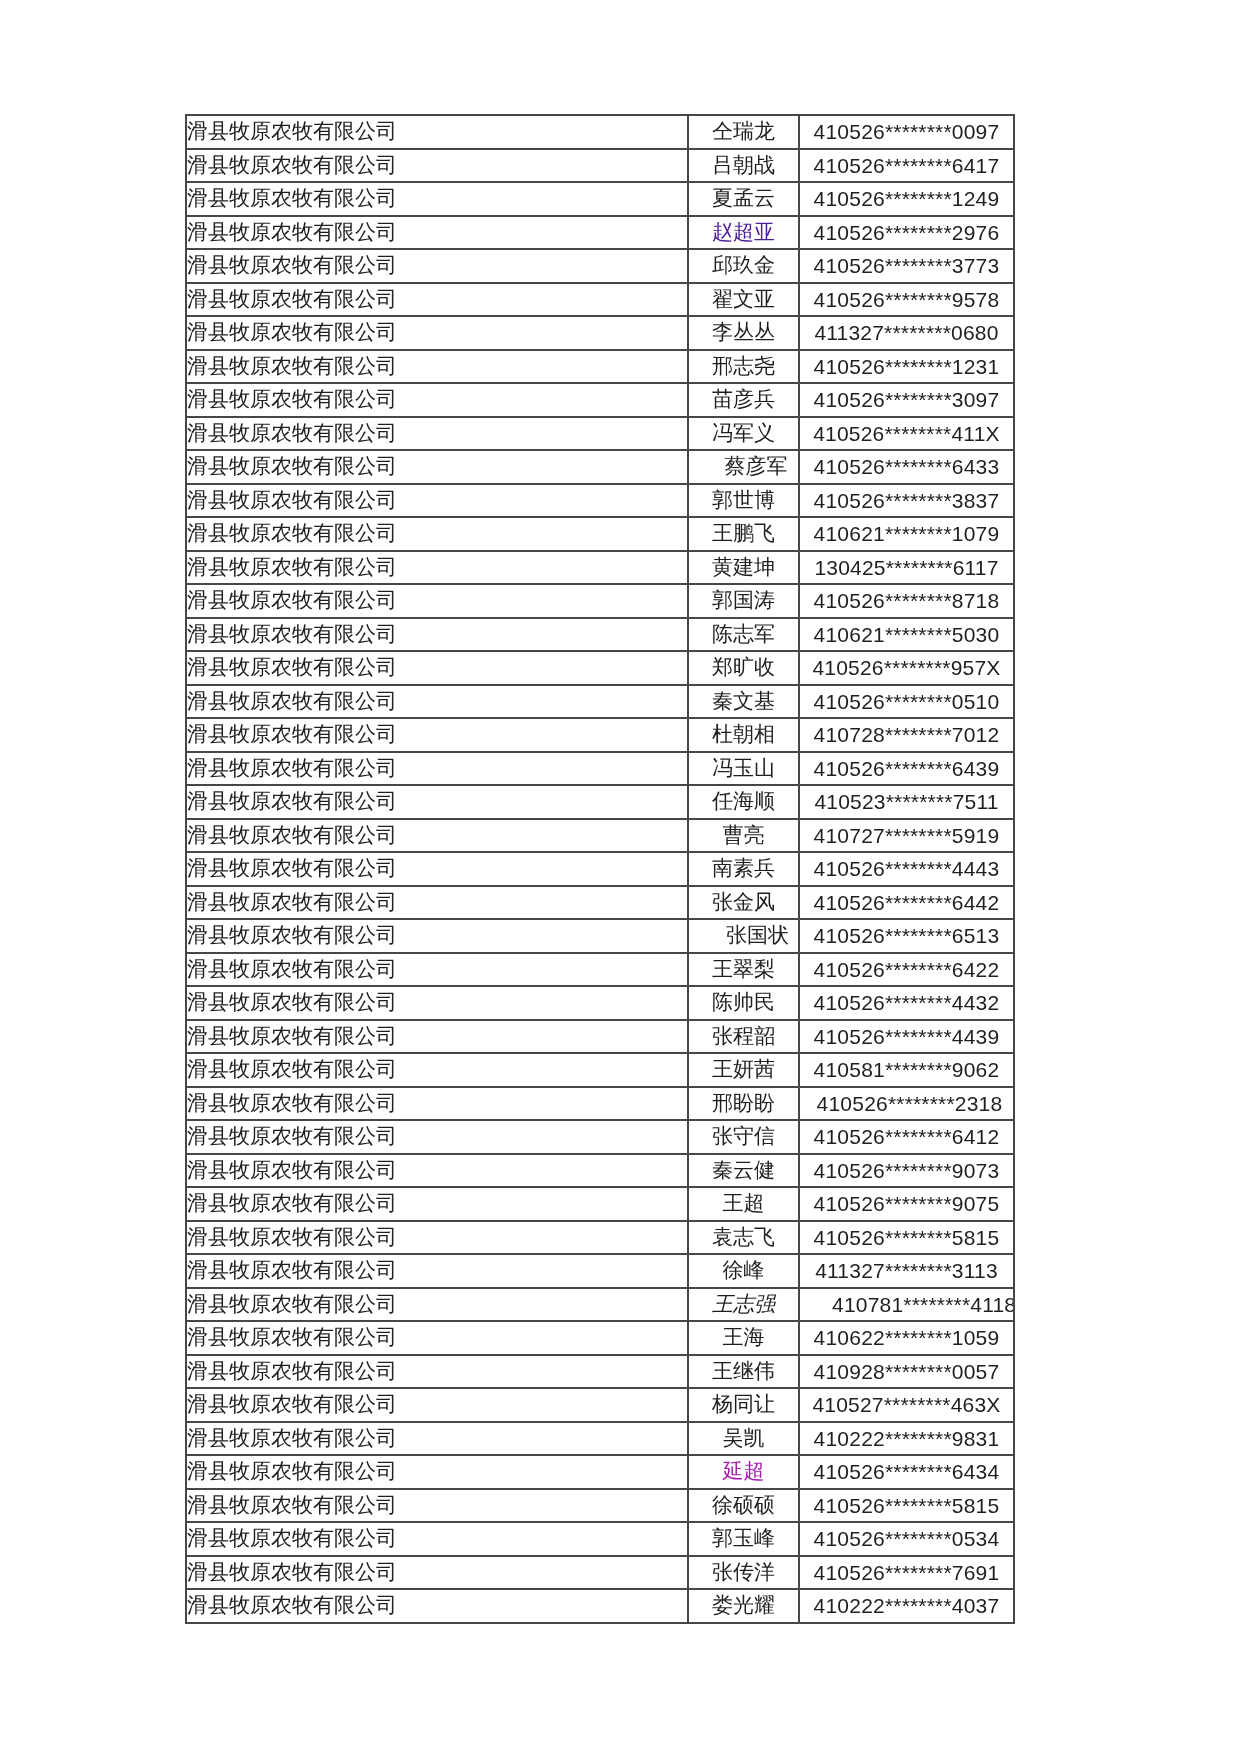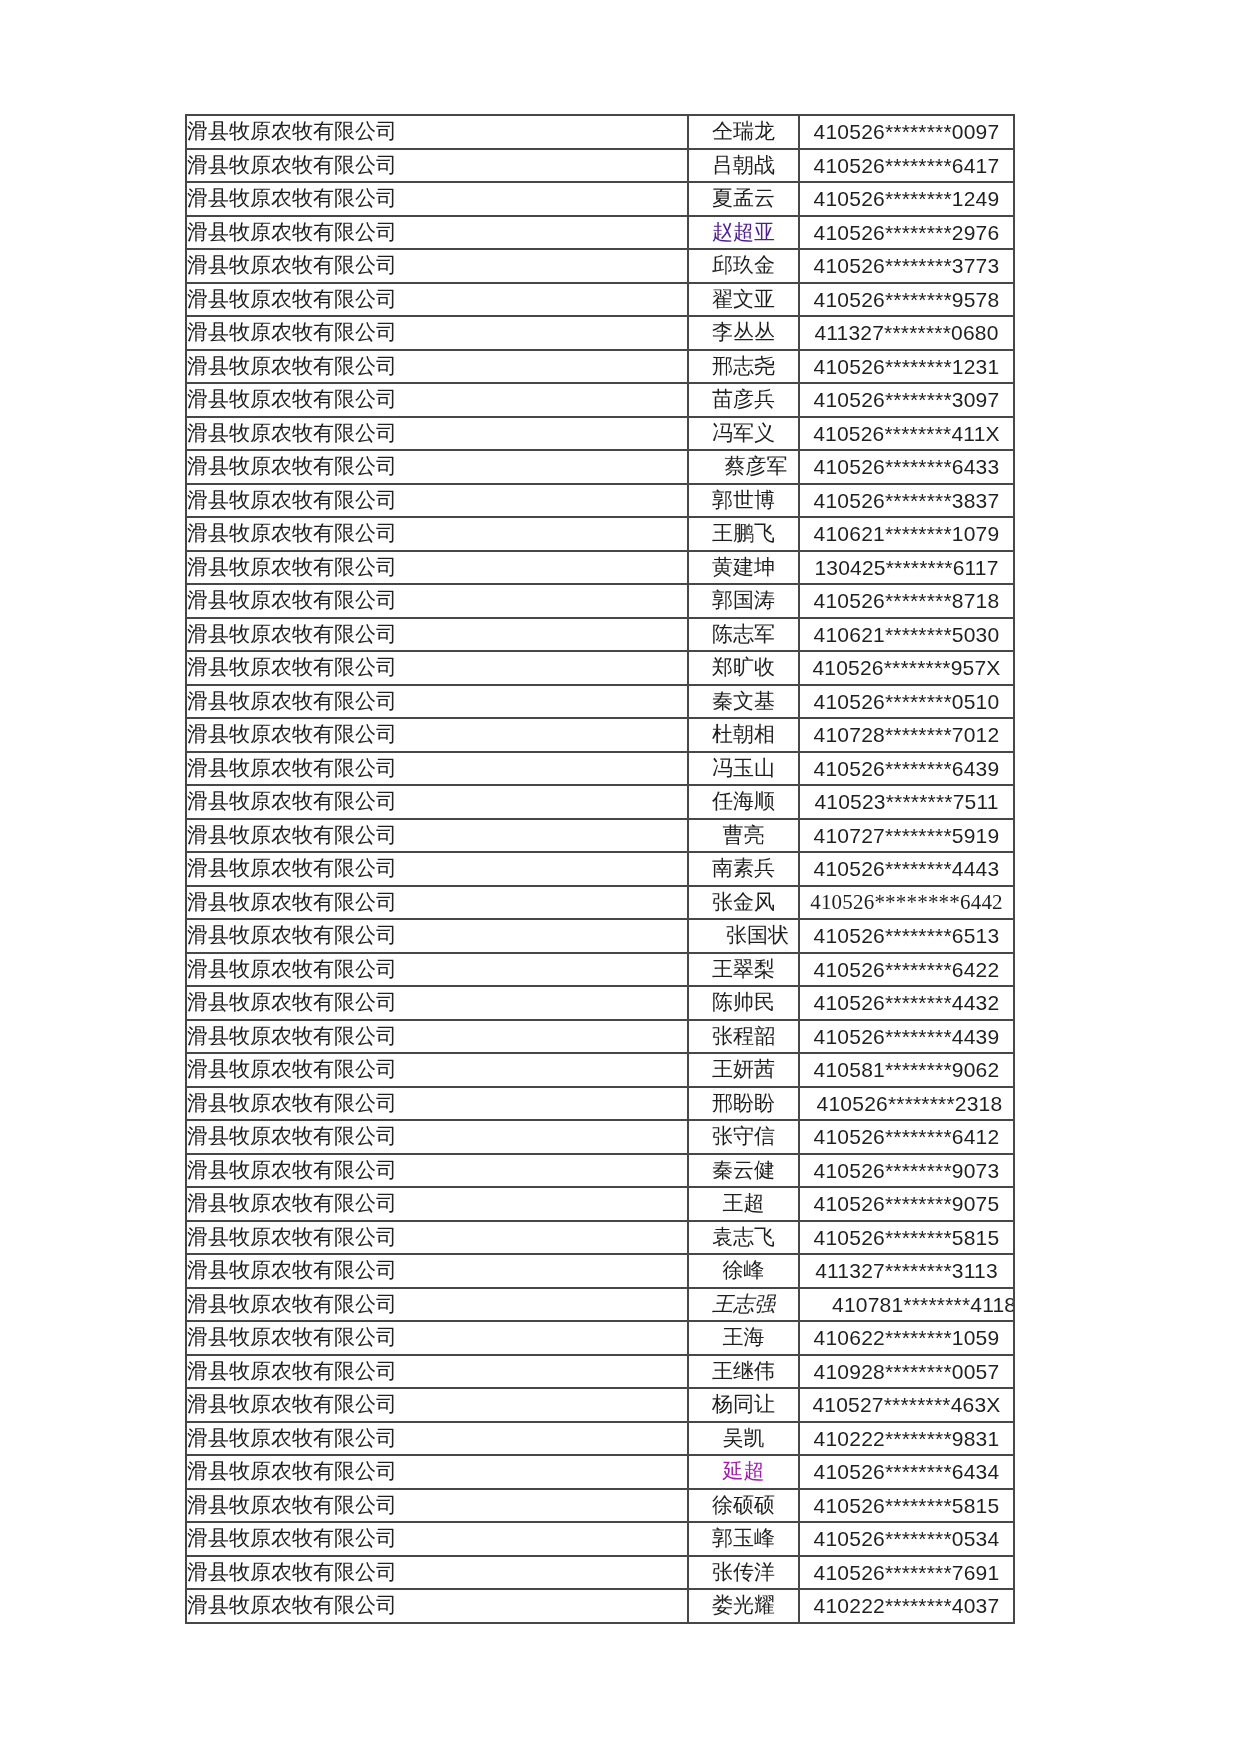--- a/index.html
+++ b/index.html
@@ -197,21 +197,21 @@
 
   <tr>
     <td class="c-company" style="border-color: rgb(71, 71, 71); color: rgb(31, 31, 31);">滑县牧原农牧有限公司</td>
     <td class="c-name" style="border-color: rgb(71, 71, 71); color: rgb(31, 31, 31);">南素兵</td>
     <td class="c-id" style="border-color: rgb(71, 71, 71); color: rgb(31, 31, 31);">410526********4443</td>
   </tr>
 
   <tr>
     <td class="c-company" style="border-color: rgb(71, 71, 71); color: rgb(31, 31, 31);">滑县牧原农牧有限公司</td>
     <td class="c-name" style="border-color: rgb(71, 71, 71); color: rgb(31, 31, 31);">张金风</td>
-    <td class="c-id" style="border-color: rgb(71, 71, 71); color: rgb(31, 31, 31); font-family: Liberation Serif, serif;">410526********6442</td>
+    <td class="c-id" style="border-color: rgb(71, 71, 71); color: rgb(31, 31, 31);">410526********6442</td>
   </tr>
 
   <tr>
     <td class="c-company" style="border-color: rgb(71, 71, 71); color: rgb(31, 31, 31);">滑县牧原农牧有限公司</td>
     <td class="c-name" style="border-color: rgb(71, 71, 71); color: rgb(31, 31, 31); padding-left: 28px;">张国状</td>
     <td class="c-id" style="border-color: rgb(71, 71, 71); color: rgb(31, 31, 31);">410526********6513</td>
   </tr>
 
   <tr>
     <td class="c-company" style="border-color: rgb(71, 71, 71); color: rgb(31, 31, 31);">滑县牧原农牧有限公司</td>

